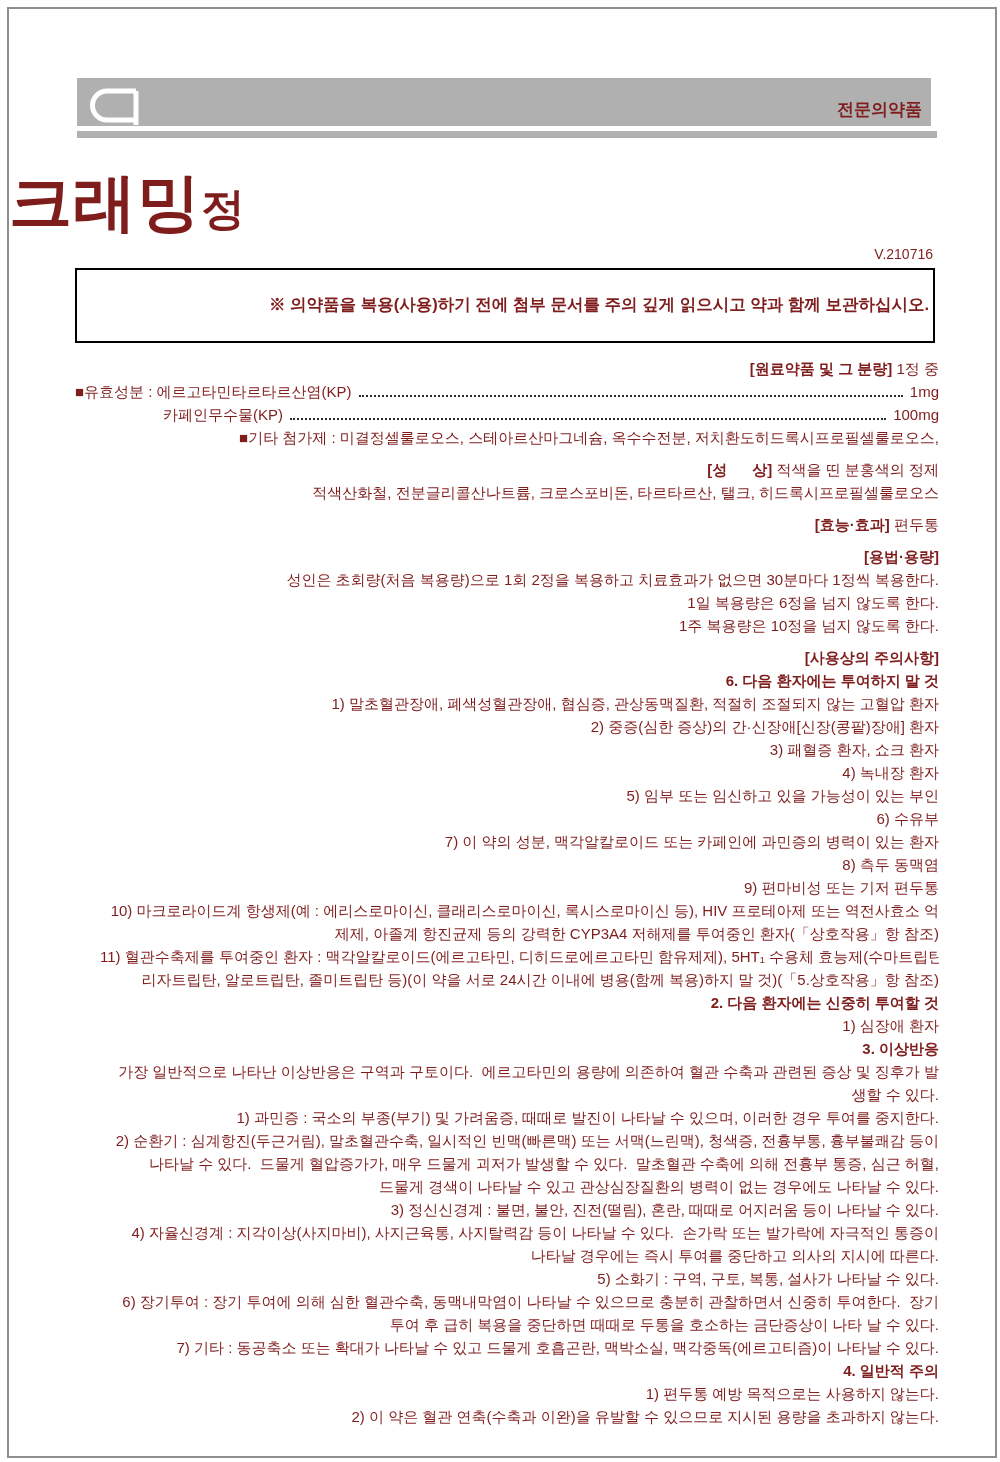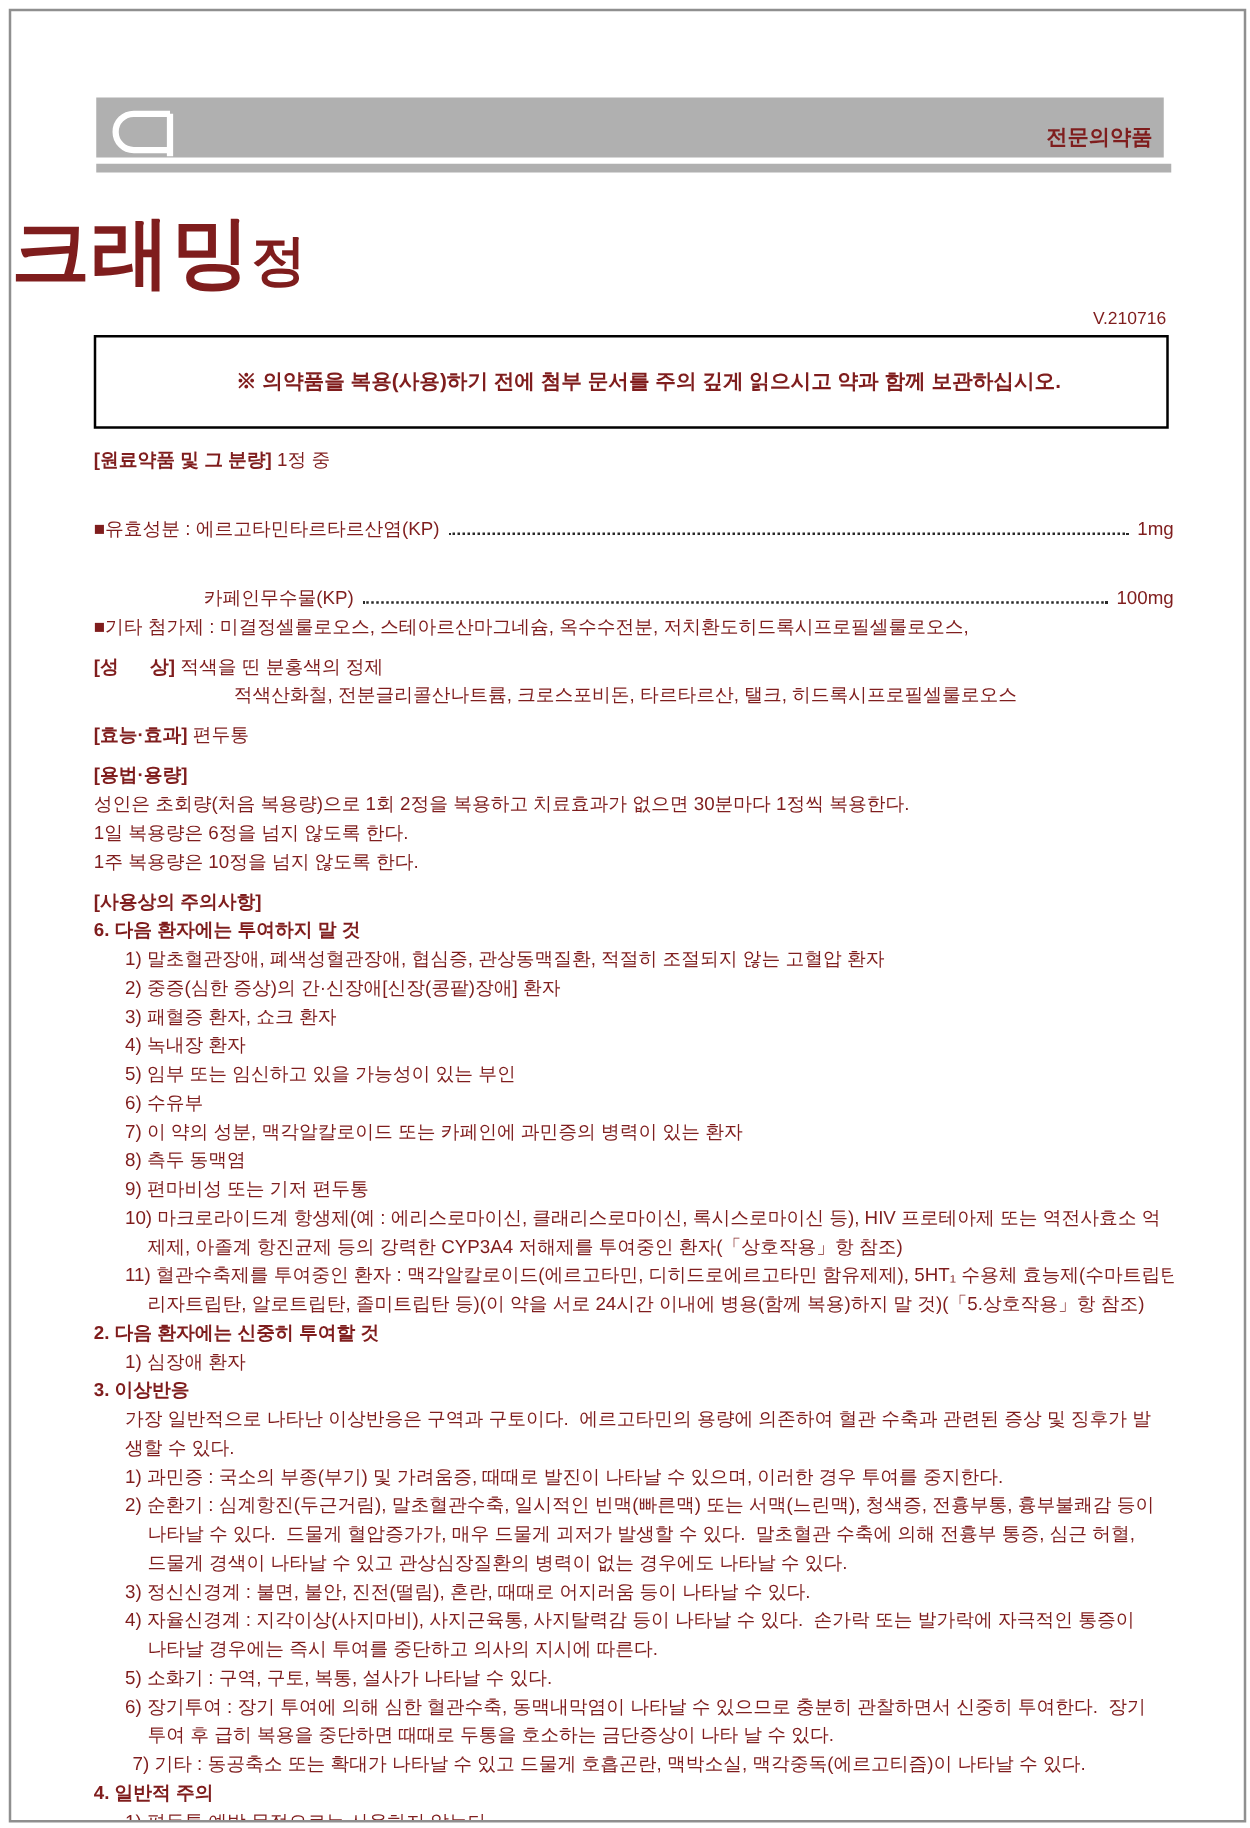--- a/index.html
+++ b/index.html
@@ -12,26 +12,26 @@
   
   .bar{position:relative;margin:69px 64px 0 68px;height:48px;background:#b0b0b0;}
   .bar .logo{position:absolute;left:10px;top:9px;}
   .bar .cls{position:absolute;right:9px;bottom:5px;font-size:17px;font-weight:700;letter-spacing:0;}
   .strip{margin:5px 58px 0 68px;height:7px;background:#b0b0b0;}
   
   .titleblock{margin-top:24px;line-height:80px;height:84px;}
   .titleblock .main{font-size:63px;font-weight:700;letter-spacing:1px;}
   .titleblock .suffix{font-size:44px;font-weight:700;}
   .version{margin:0 62px 0 0;text-align:right;font-size:14px;}
-  .notice{margin:6px 60px 0 66px;border:2px solid #000;padding:5px 4px 6px 4px;text-align:center;font-size:16.5px;font-weight:700;white-space:pre;}
+  .notice{margin:6px 60px 0 66px;border:2px solid #000;padding:5px 4px 6px 4px;text-align:right;font-size:16.5px;font-weight:700;white-space:pre;}
   
   .body{margin:14px 56px 0 66px;font-size:15px;line-height:23px;font-weight:500;}
-  .line{white-space:pre;overflow:hidden;}
+  .line{white-space:pre;overflow:hidden;text-align:right;}
   .b{font-weight:700;}
-  .row{display:flex;align-items:baseline;margin-top:32px;}
+  .row{display:flex;align-items:baseline;}
   .dots{flex:1 1 auto;border-bottom:2px dotted #2a2a2a;margin:0 7px 5px 7px;min-width:30px;}
   .ind1{padding-left:25px;}
   .ind1b{padding-left:31px;}
   .ind2{padding-left:43px;}
   .sp88{display:inline-block;width:88px;}
   .sp112{display:inline-block;width:112px;}
   .sec{margin-top:9px;}
   .amount{white-space:pre;}
 </style>
 </head>

